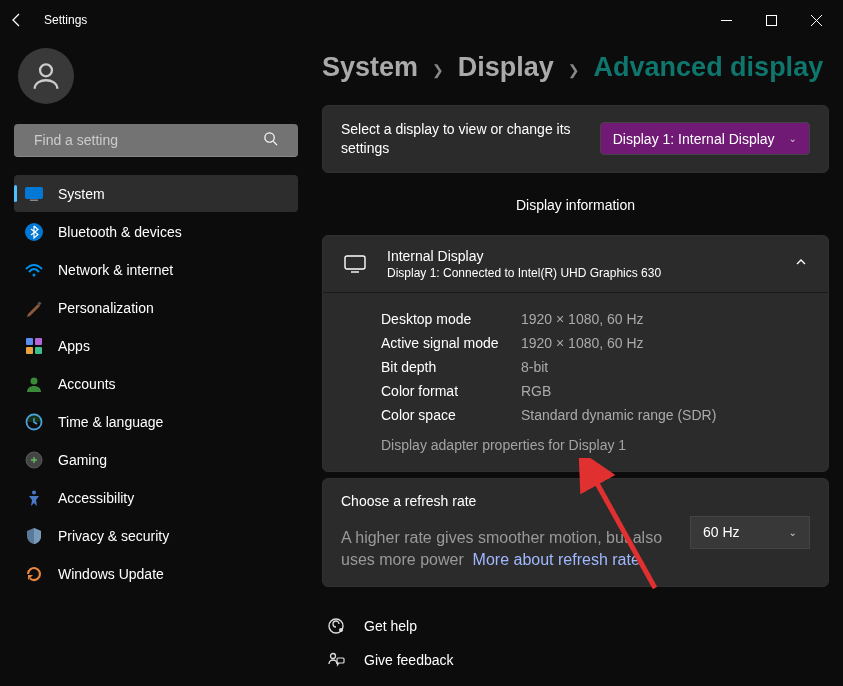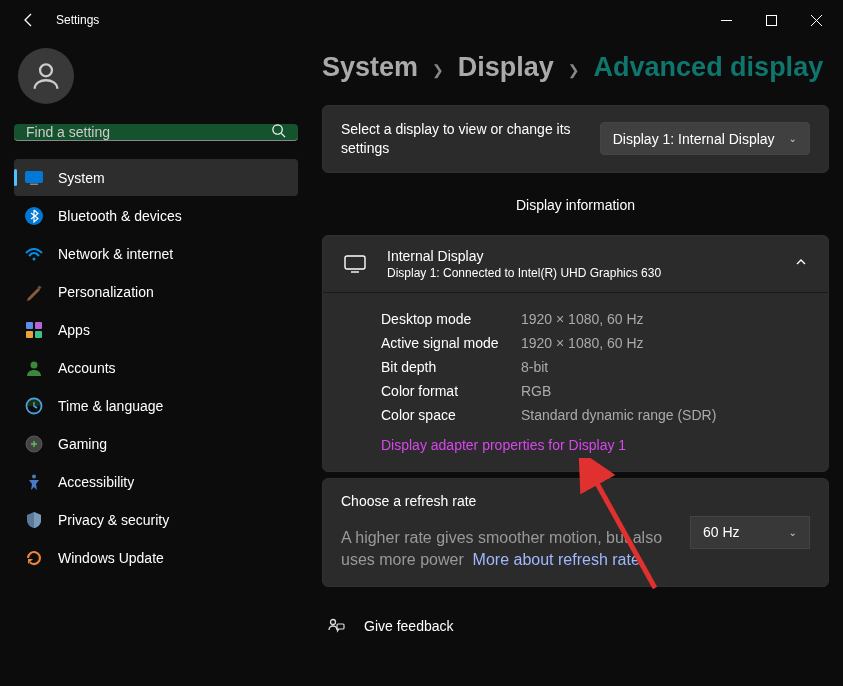--- a/index.html
+++ b/index.html
@@ -6,34 +6,34 @@
   body {
     width: 843px; height: 686px;
     background: #0c0c0c;
     font-family: "Segoe UI", sans-serif;
     color: #fff;
     overflow: hidden;
     position: relative;
     font-size: 14px;
   }
   .titlebar {
-    height: 40px; display: flex; align-items: center; padding: 0 4px 0 12px;
+    height: 40px; display: flex; align-items: center; padding: 0 4px 0 0;
   }
   .titlebar .back { width: 34px; height: 34px; display:flex; align-items:center; justify-content:center;}
   .titlebar .title { font-size: 12px; margin-left: 10px;}
   .titlebar .spacer { flex: 1; }
   .winbtn { width: 45px; height: 34px; display:flex; align-items:center; justify-content:center; color:#fff;}
   
   .content { display: flex; padding: 0 14px; height: calc(100% - 40px);}
   
   .sidebar { width: 296px; flex-shrink: 0; padding-right: 12px;}
   .avatar { width: 56px; height: 56px; border-radius: 50%; background:#393939; display:flex; align-items:center; justify-content:center; margin-top: 8px; margin-bottom: 20px; margin-left:4px;}
   .search {
-    background:#14532d; border-bottom:1px solid #888; border-radius:4px;
-    height: 17px; display:flex; align-items:center; padding:0 12px; margin-bottom:18px;
+    background:#737373; border-bottom:1px solid #888; border-radius:4px;
+    height: 33px; display:flex; align-items:center; padding:0 20px; margin-bottom:18px;
   }
   .search input { background:transparent; border:none; outline:none; color:#fff; flex:1; font-size:14px;}
   .search input::placeholder{color:#ccc;}
   
   .navlist { display:flex; flex-direction:column; gap:1px;}
   .navitem {
     height: 37px; display:flex; align-items:center; padding:0 10px; border-radius:4px;
     position:relative; cursor:pointer;
   }
   .navitem.selected { background:#2d2d2d;}
@@ -46,36 +46,36 @@
   .main { flex:1; padding-left: 12px; padding-top: 12px;}
   .breadcrumb { display:flex; align-items:center; gap:14px; margin-bottom: 22px;}
   .breadcrumb span.lvl { font-size:27px; font-weight:600; color:#aaa;}
   .breadcrumb span.lvl.active { color:#0f766e;}
   .breadcrumb .chev { color:#888; font-size:14px; margin-top:4px;}
   
   .panel { background:#2b2b2b; border:1px solid #303030; border-radius:6px;}
   
   .selectpanel { padding:14px 18px; display:flex; align-items:center; gap:5px; margin-bottom:24px;}
   .selectpanel .txt { flex:1; font-size:14px; line-height:1.35;}
-  .dropdown { background:#404040; border:1px solid #444; border-radius:4px; height:33px; padding:0 12px; display:flex; align-items:center; gap:14px; font-size:14px;}
+  .dropdown { background:#701a75; border:1px solid #444; border-radius:4px; height:33px; padding:0 12px; display:flex; align-items:center; gap:14px; font-size:14px;}
   .dropdown .chev { font-size:10px; color:#ccc;}
   
   .sectiontitle { font-size:14px; font-weight:400; margin-bottom:22px;text-align:center;}
   
   .infopanel { margin-bottom:6px;}
   .infohdr { display:flex; align-items:center; padding:12px 20px; gap:20px;}
   .infohdr .mon { width:24px; display:flex; justify-content:center;}
   .infohdr .txt { flex:1;}
   .infohdr .txt .t1 { font-size:14px;}
   .infohdr .txt .t2 { font-size:12px; color:#ffffff; margin-top:2px;}
   .infobody { border-top:1px solid #1a1a1a; padding:14px 20px 18px 58px;}
   .inforow { display:flex; padding:4px 0; font-size:14px;}
   .inforow .k { width:140px;}
   .inforow .v { color:#aaa;}
-  .link { color:#d946ef; font-size:14px; margin-top:10px; display:block;}
+  .link { color:#a3a3a3; font-size:14px; margin-top:10px; display:block;}
   
   .ratepanel { padding:14px 18px; display:flex; align-items:center; gap:20px; margin-top:4px;}
   .ratepanel .txt { flex:1;}
   .ratepanel .t1 { font-size:14px;}
   .ratepanel .t2 { font-size:16px; color:#999; margin-top:18px; line-height:1.4;}
   .ratepanel .t2 a { color:#a0b8ff; text-decoration:none;}
   .rdrop { background:#383838; border:1px solid #444; border-radius:0; height:33px; width:120px; padding:0 12px; display:flex; align-items:center; justify-content:space-between; font-size:14px;}
   
   .footlinks { margin-top:22px;}
   .footlink { display:flex; align-items:center; gap:18px; padding:8px 4px; font-size:14px;}
@@ -305,20 +305,30 @@
       <div class="rdrop">
         <span>60 Hz</span>
         <span style="font-size:10px;color:#ccc;">⌄</span>
       </div>
     </div>
 
     <div class="footlinks">
       <div class="footlink">
         <span class="icon">
             <svg width="18" height="18">
+              <circle cx="9" cy="9" r="7" stroke="#ddd" stroke-width="1.4" fill="none"></circle>
+              <path d="M12 7 a3 3 0 1 0 -3 3" stroke="#ddd" stroke-width="1.3" fill="none"></path>
+              <circle cx="14" cy="13" r="2" fill="#ddd"></circle>
+            </svg>
+          </span>
+        <span>Get help</span>
+      </div>
+      <div class="footlink">
+        <span class="icon">
+            <svg width="18" height="18">
               <circle cx="6" cy="5" r="2.5" stroke="#ddd" stroke-width="1.3" fill="none"></circle>
               <path d="M2 13 c0-2.5 2-4 4-4 s4 1.5 4 4" stroke="#ddd" stroke-width="1.3" fill="none"></path>
               <rect x="10" y="7" width="7" height="5" rx="1" stroke="#ddd" stroke-width="1.2" fill="none"></rect>
               <path d="M12 12 l-1.5 2 l0 -2" stroke="#ddd" stroke-width="1.2" fill="none"></path>
             </svg>
           </span>
         <span>Give feedback</span>
       </div>
     </div>
   </div>

